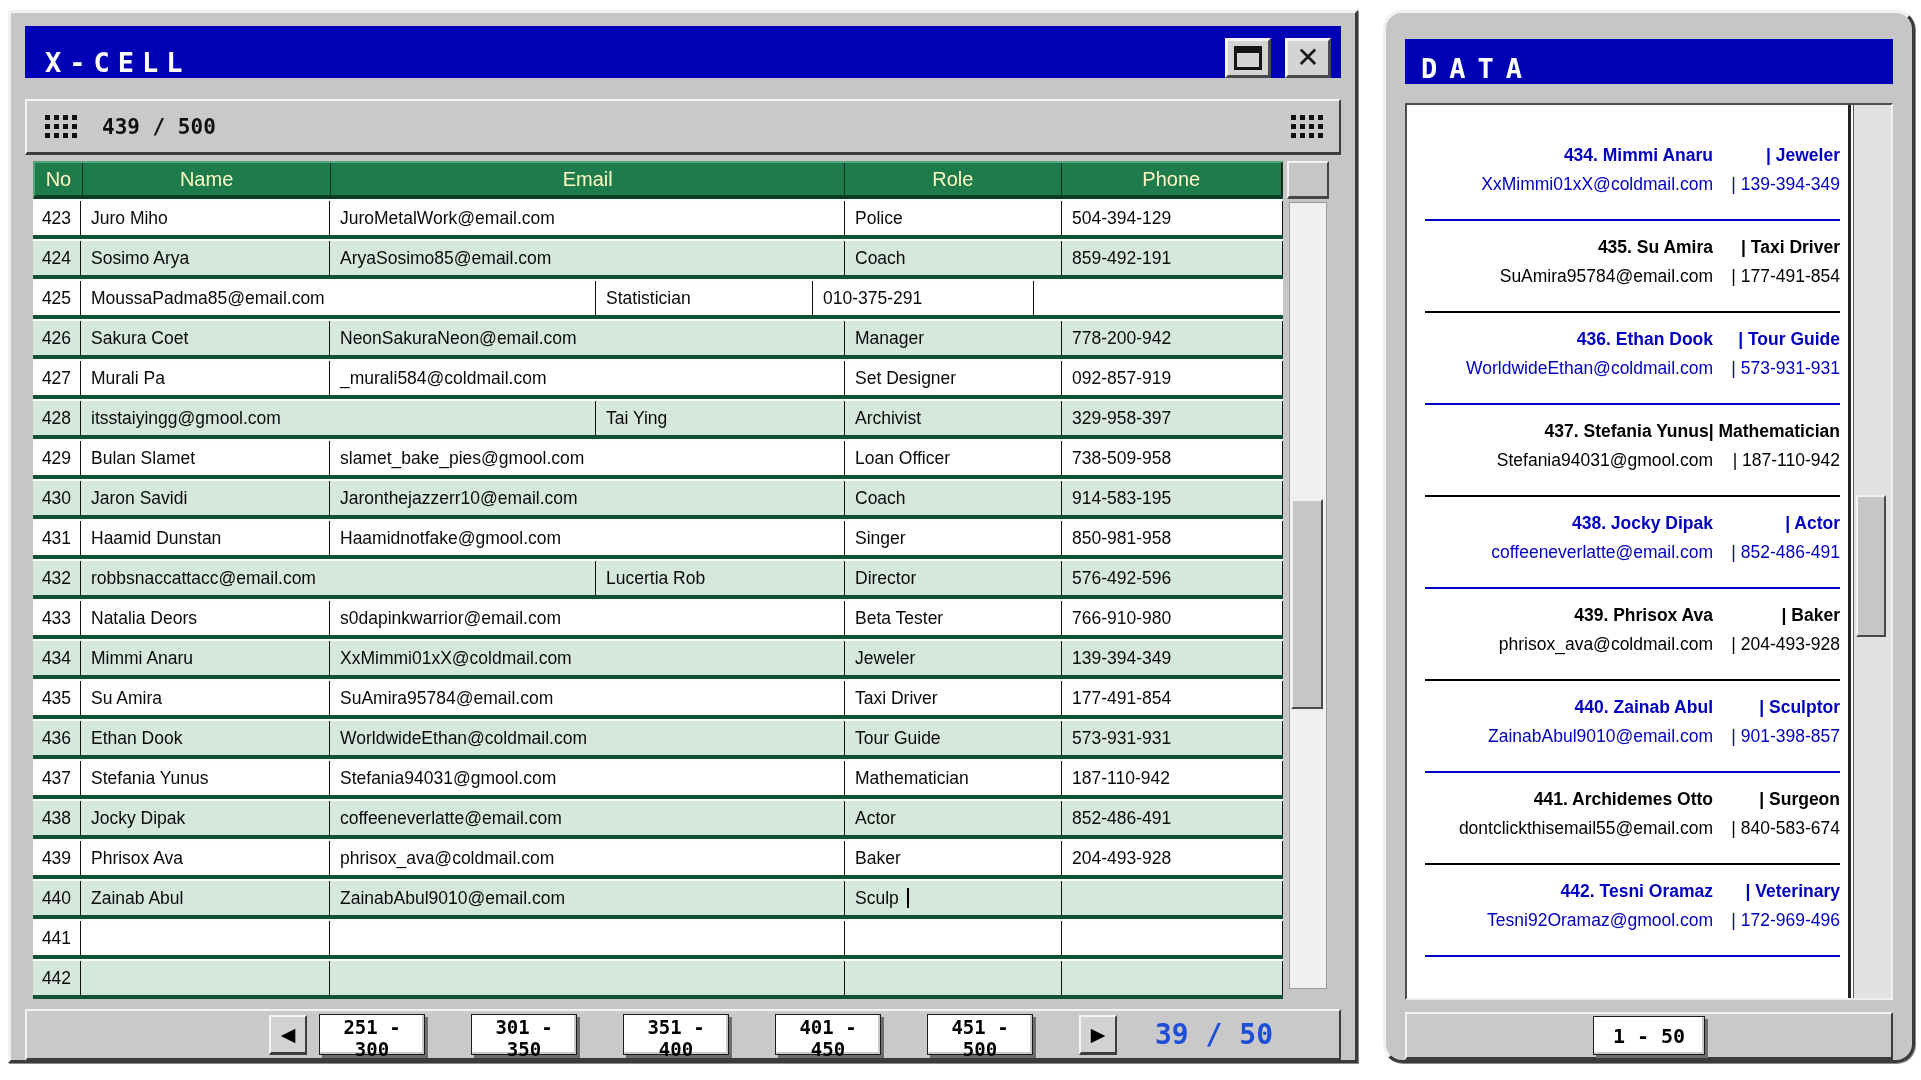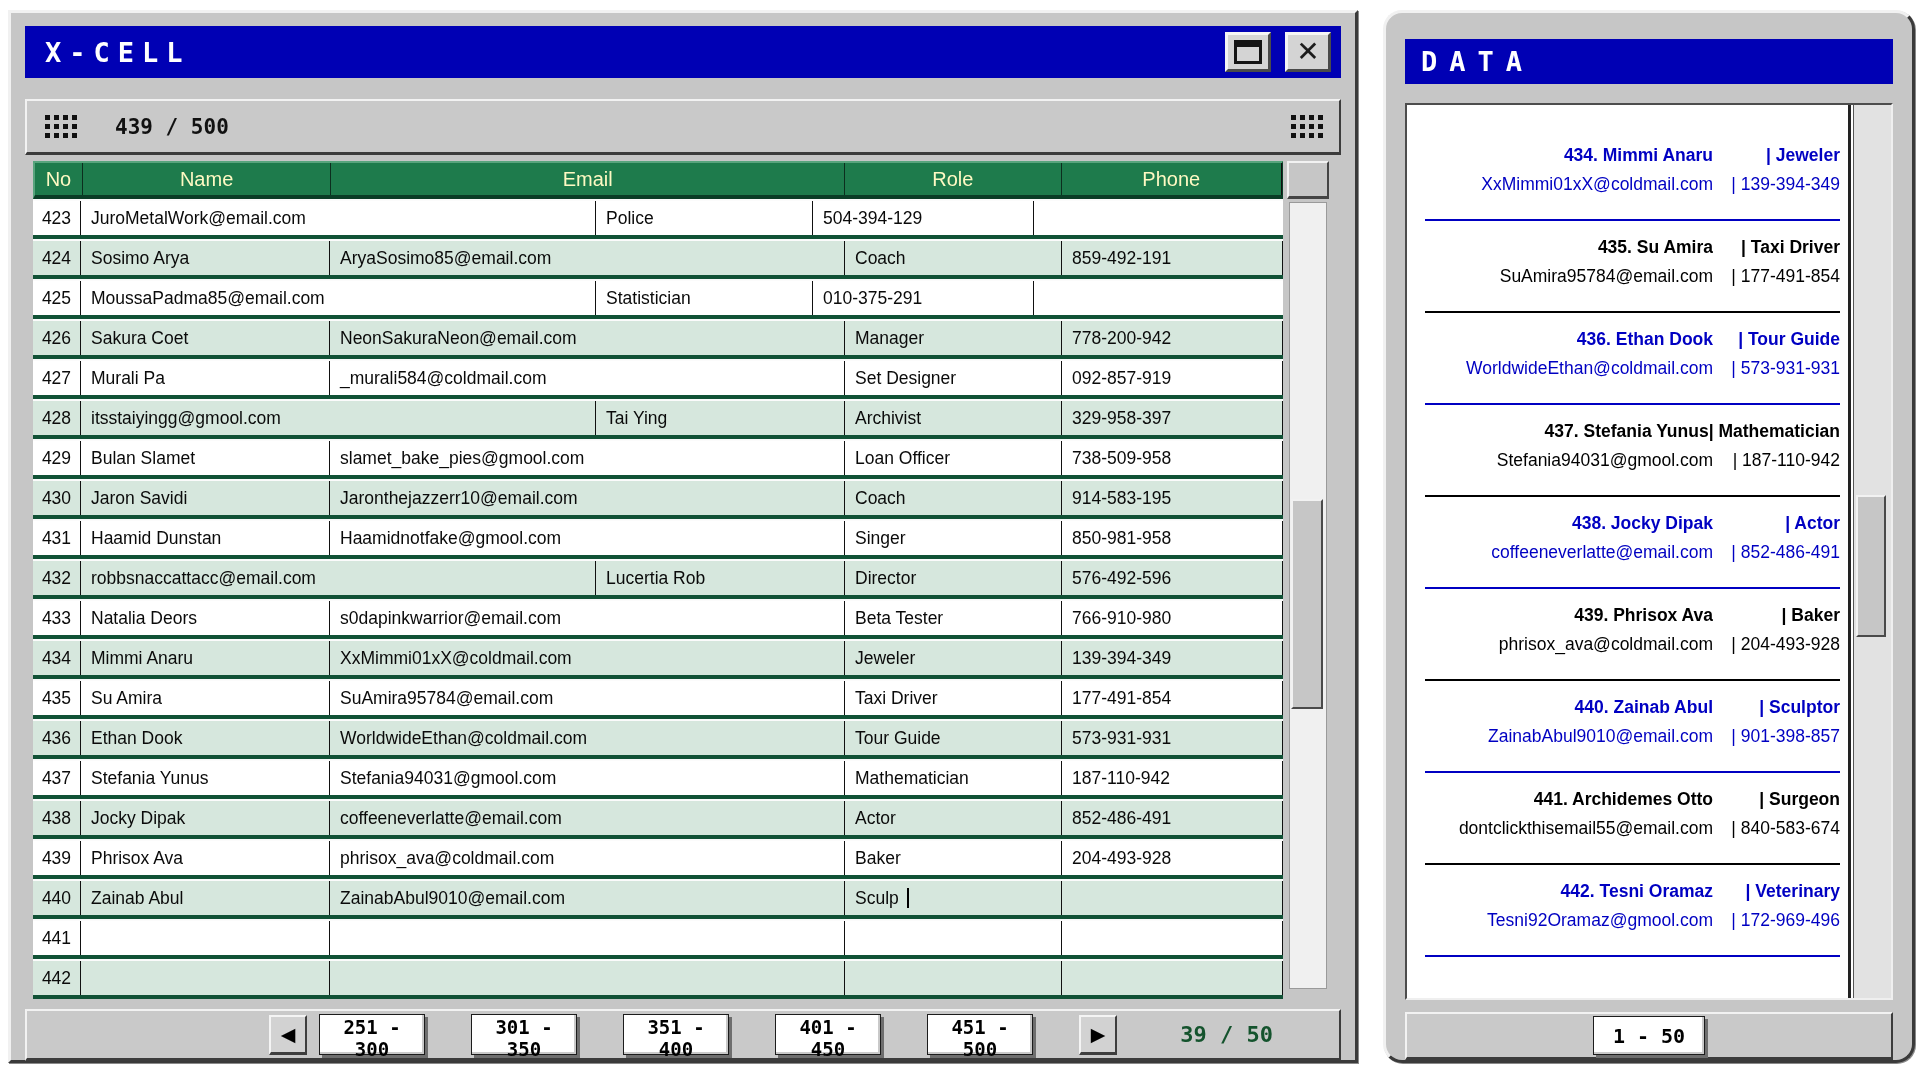--- a/index.html
+++ b/index.html
@@ -2,38 +2,38 @@
 <html><head>
 <meta charset="utf-8">
 <style>
   html,body{margin:0;padding:0;background:#ffffff;width:1921px;height:1080px;overflow:hidden;
     font-family:"Liberation Sans",sans-serif;-webkit-font-smoothing:none;}
   .win{position:absolute;background:#c6c6c6;
     border-top:3px solid #f1f1f1;border-left:3px solid #f1f1f1;
     border-right:3px solid #3a3a3a;border-bottom:3px solid #3a3a3a;
     box-shadow:1px 1px 0 #8a8a8a;box-sizing:border-box;}
   
-  .titlebar{position:absolute;background:#0000b4;display:flex;align-items:center;color:#fff;}
+  .titlebar{position:absolute;background:#0000b4;display:flex;align-items:flex-end;color:#fff;}
   .title-text{font-family:"DejaVu Sans Mono",monospace;font-weight:bold;font-size:27px;
     letter-spacing:8px;padding-left:20px;white-space:nowrap;}
   .tb-buttons{margin-left:auto;display:flex;gap:14px;margin-right:10px;}
   .tb-btn{width:46px;height:40px;background:#d4d4d4;border:0;
     border-top:3px solid #f4f4f4;border-left:3px solid #f4f4f4;
     border-right:3px solid #4a4a4a;border-bottom:3px solid #4a4a4a;
     display:flex;align-items:center;justify-content:center;padding:0;cursor:pointer;}
   .max-glyph{width:22px;height:14px;border:3px solid #141414;border-top-width:7px;background:transparent;}
   .x-glyph{font-size:28px;font-weight:bold;color:#1c1c1c;line-height:1;font-family:"DejaVu Sans",sans-serif;}
   
   .bar{position:absolute;background:#c9c9c9;box-sizing:border-box;
     border-top:2px solid #f2f2f2;border-left:2px solid #f2f2f2;
     border-right:2px solid #3c3c3c;border-bottom:3px solid #3c3c3c;
     display:flex;align-items:center;}
   .grid-icon{display:grid;grid-template-columns:repeat(4,5px);grid-auto-rows:5px;gap:4px;}
   .grid-icon i{background:#111;display:block;}
-  .counter{font-family:"DejaVu Sans Mono",monospace;font-weight:bold;font-size:21px;color:#111;margin-left:38px;}
+  .counter{font-family:"DejaVu Sans Mono",monospace;font-weight:bold;font-size:21px;color:#111;margin-left:25px;}
   
   .table-area{position:absolute;left:22px;top:148px;width:1298px;height:840px;}
   .grid{position:absolute;left:0;top:0;width:1250px;}
   .thead{display:flex;height:38px;background:#1e7b4c;box-sizing:border-box;
     border-top:2px solid #58a47d;border-left:2px solid #58a47d;
     border-bottom:4px solid #0a3d26;border-right:1px solid #0a3d26;}
   .hcell{color:#fef9c3;font-size:20px;display:flex;align-items:center;justify-content:center;
     box-sizing:border-box;height:100%;}
   .hcell + .hcell{border-left:1px solid #0c2e1e;}
   .trow{display:flex;height:40px;box-sizing:border-box;background:#fff;
@@ -56,21 +56,21 @@
   .vthumb{position:absolute;left:1px;width:32px;background:#c6c6c6;box-sizing:border-box;
     border-top:2px solid #f2f2f2;border-left:2px solid #f2f2f2;border-right:2px solid #4a4a4a;border-bottom:2px solid #4a4a4a;}
   
   .arrow-btn{width:38px;height:40px;background:#d2d2d2;border:0;box-sizing:border-box;
     border-top:2px solid #f4f4f4;border-left:2px solid #f4f4f4;border-right:2px solid #3e3e3e;border-bottom:3px solid #3e3e3e;
     font-size:19px;color:#000;display:flex;align-items:center;justify-content:center;cursor:pointer;padding:0;}
   .pgbtn{width:106px;height:41px;background:#fff;border:1px solid #1c1c1c;
     box-shadow:3px 3px 0 #6e6e6e, inset -2px -2px 0 #c9c9c9;
     font-family:"DejaVu Sans Mono",monospace;font-size:19px;font-weight:bold;color:#000;cursor:pointer;}
   #pagebtns{display:flex;gap:46px;margin-left:12px;}
-  .pageinfo{margin-left:auto;margin-right:66px;font-family:"DejaVu Sans Mono",monospace;font-weight:bold;font-size:22px;color:#14532d;}
+  .pageinfo{margin-left:auto;margin-right:66px;font-family:"DejaVu Sans Mono",monospace;font-weight:bold;font-size:28px;color:#1d4ed8;}
   
   .list-area{position:absolute;left:19px;top:90px;width:488px;height:897px;background:#fff;box-sizing:border-box;
     border-top:2px solid #4d4d4d;border-left:2px solid #4d4d4d;border-bottom:2px solid #efefef;border-right:2px solid #efefef;}
   .list-clip{position:absolute;left:0;top:0;right:40px;bottom:0;overflow:hidden;padding:24px 8px 0 18px;border-right:3px solid #222;text-align:right;}
   .entry{padding:12px 0 20px;border-bottom:2px solid currentColor;color:#000;}
   .entry.blue{color:#0000c2;}
   .erow{display:flex;line-height:29px;font-size:17.5px;}
   .e-left{width:288px;white-space:nowrap;overflow:hidden;}
   .e-right{flex:1;white-space:nowrap;}
   .e-name{font-weight:bold;}
@@ -135,20 +135,21 @@
       <div class="thead" id="xhead">
           <div class="hcell w0">No</div>
           <div class="hcell w1">Name</div>
           <div class="hcell w2">Email</div>
           <div class="hcell w3">Role</div>
           <div class="hcell w4">Phone</div>
         </div>
       <div id="xbody">
           <div class="trow">
             <div class="tcell w0">423</div>
+            <div class="tcell w1">Juro Miho</div>
             <div class="tcell w2">JuroMetalWork@email.com</div>
             <div class="tcell w3">Police</div>
             <div class="tcell w4">504-394-129</div>
           </div>
           <div class="trow alt">
             <div class="tcell w0">424</div>
             <div class="tcell w1">Sosimo Arya</div>
             <div class="tcell w2">AryaSosimo85@email.com</div>
             <div class="tcell w3">Coach</div>
             <div class="tcell w4">859-492-191</div>

